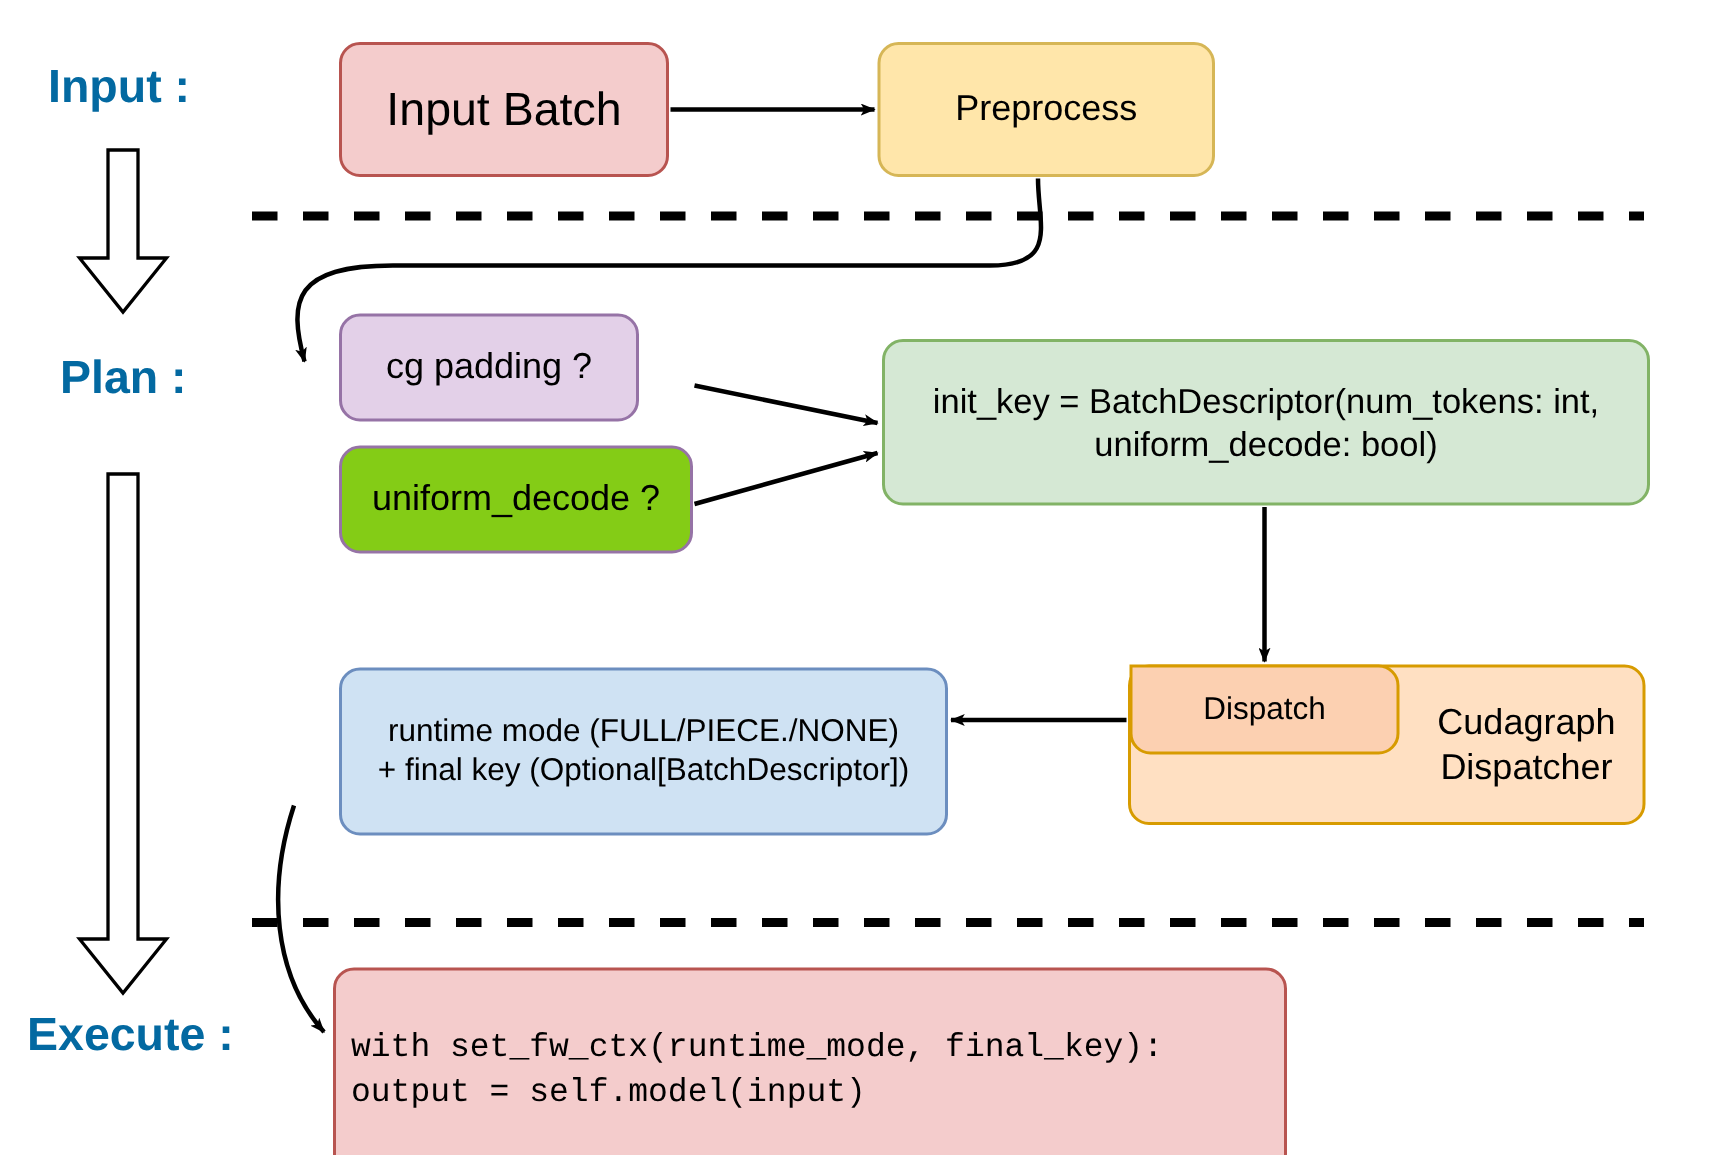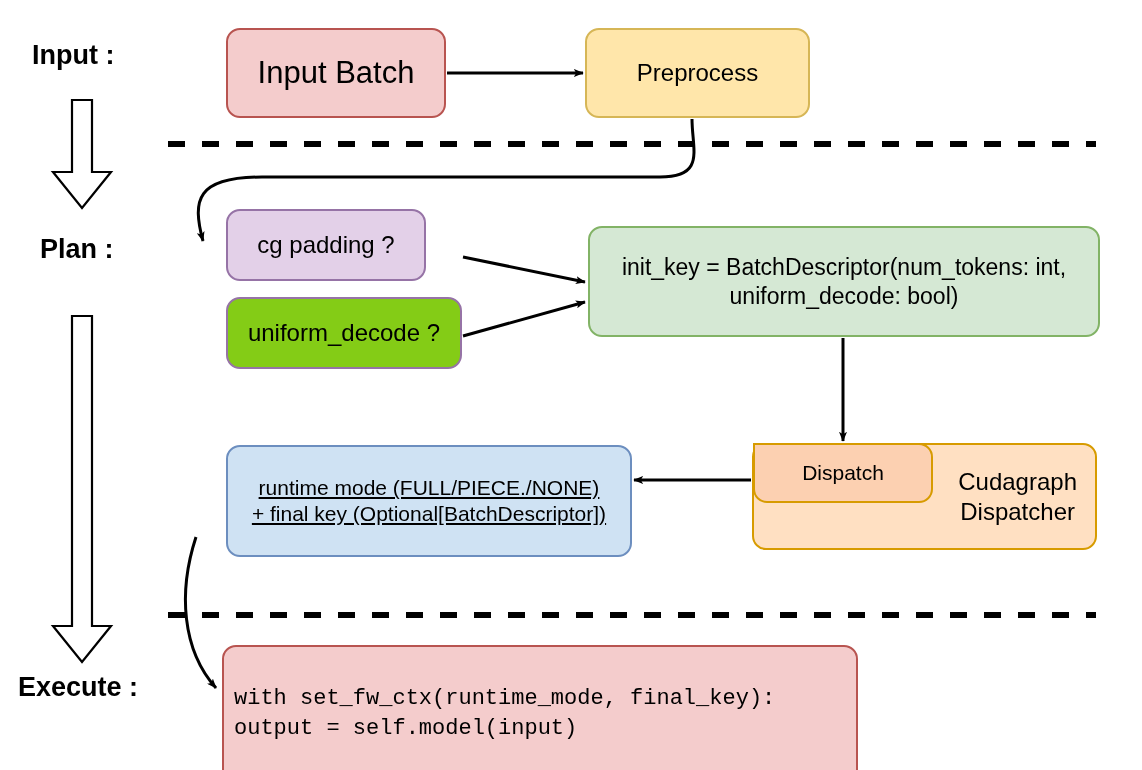--- a/index.html
+++ b/index.html
@@ -35,22 +35,22 @@
     border-style: solid;
     border-width: 2px;
     border-radius: 14px;
     line-height: 1.22;
     color: #000000;
     white-space: pre-line;
   }
   .stage-label {
     position: absolute;
     font-weight: bold;
-    color: #000000;
-    font-size: 27px;
+    color: #0369a1;
+    font-size: 31px;
     letter-spacing: 0px;
     white-space: nowrap;
   }
   .code-node {
     font-family: "Liberation Mono", monospace;
     justify-content: flex-start;
     text-align: left;
     padding-left: 10px;
     font-size: 22px;
     line-height: 1.35;
@@ -102,19 +102,19 @@
   <div class="node" style="left:226px; top:297px; width:236px; height:72px; background:#84cc16; border-color:#9673a6; font-size:24px;">uniform_decode ?</div>
 
   <div class="node" style="left:588px; top:226px; width:512px; height:111px; background:#d5e8d4; border-color:#82b366; font-size:23px; padding:0 8px;">init_key = BatchDescriptor(num_tokens: int,
 uniform_decode: bool)</div>
 
   <div class="node" style="left:752px; top:443px; width:345px; height:107px; background:#ffe0c2; border-color:#d79b00; font-size:24px; justify-content:flex-end; padding-right:18px;">Cudagraph
 Dispatcher</div>
 
   <div class="node" style="left:753px; top:443px; width:180px; height:60px; background:#fcd0b1; border-color:#d79b00; font-size:21px; border-top-left-radius:0; border-top-right-radius:14px;">Dispatch</div>
 
-  <div class="node" style="left:226px; top:445px; width:406px; height:112px; background:#cfe2f3; border-color:#6c8ebf; font-size:21px;text-decoration:underline;">runtime mode (FULL/PIECE./NONE)
+  <div class="node" style="left:226px; top:445px; width:406px; height:112px; background:#cfe2f3; border-color:#6c8ebf; font-size:21px;">runtime mode (FULL/PIECE./NONE)
 + final key (Optional[BatchDescriptor])</div>
 
   <div class="node code-node" style="left:222px; top:645px; width:636px; height:138px; background:#f4cccc; border-color:#b85450;">with set_fw_ctx(runtime_mode, final_key):
     output = self.model(input)</div>
 
 </div>
 
 </body></html>

